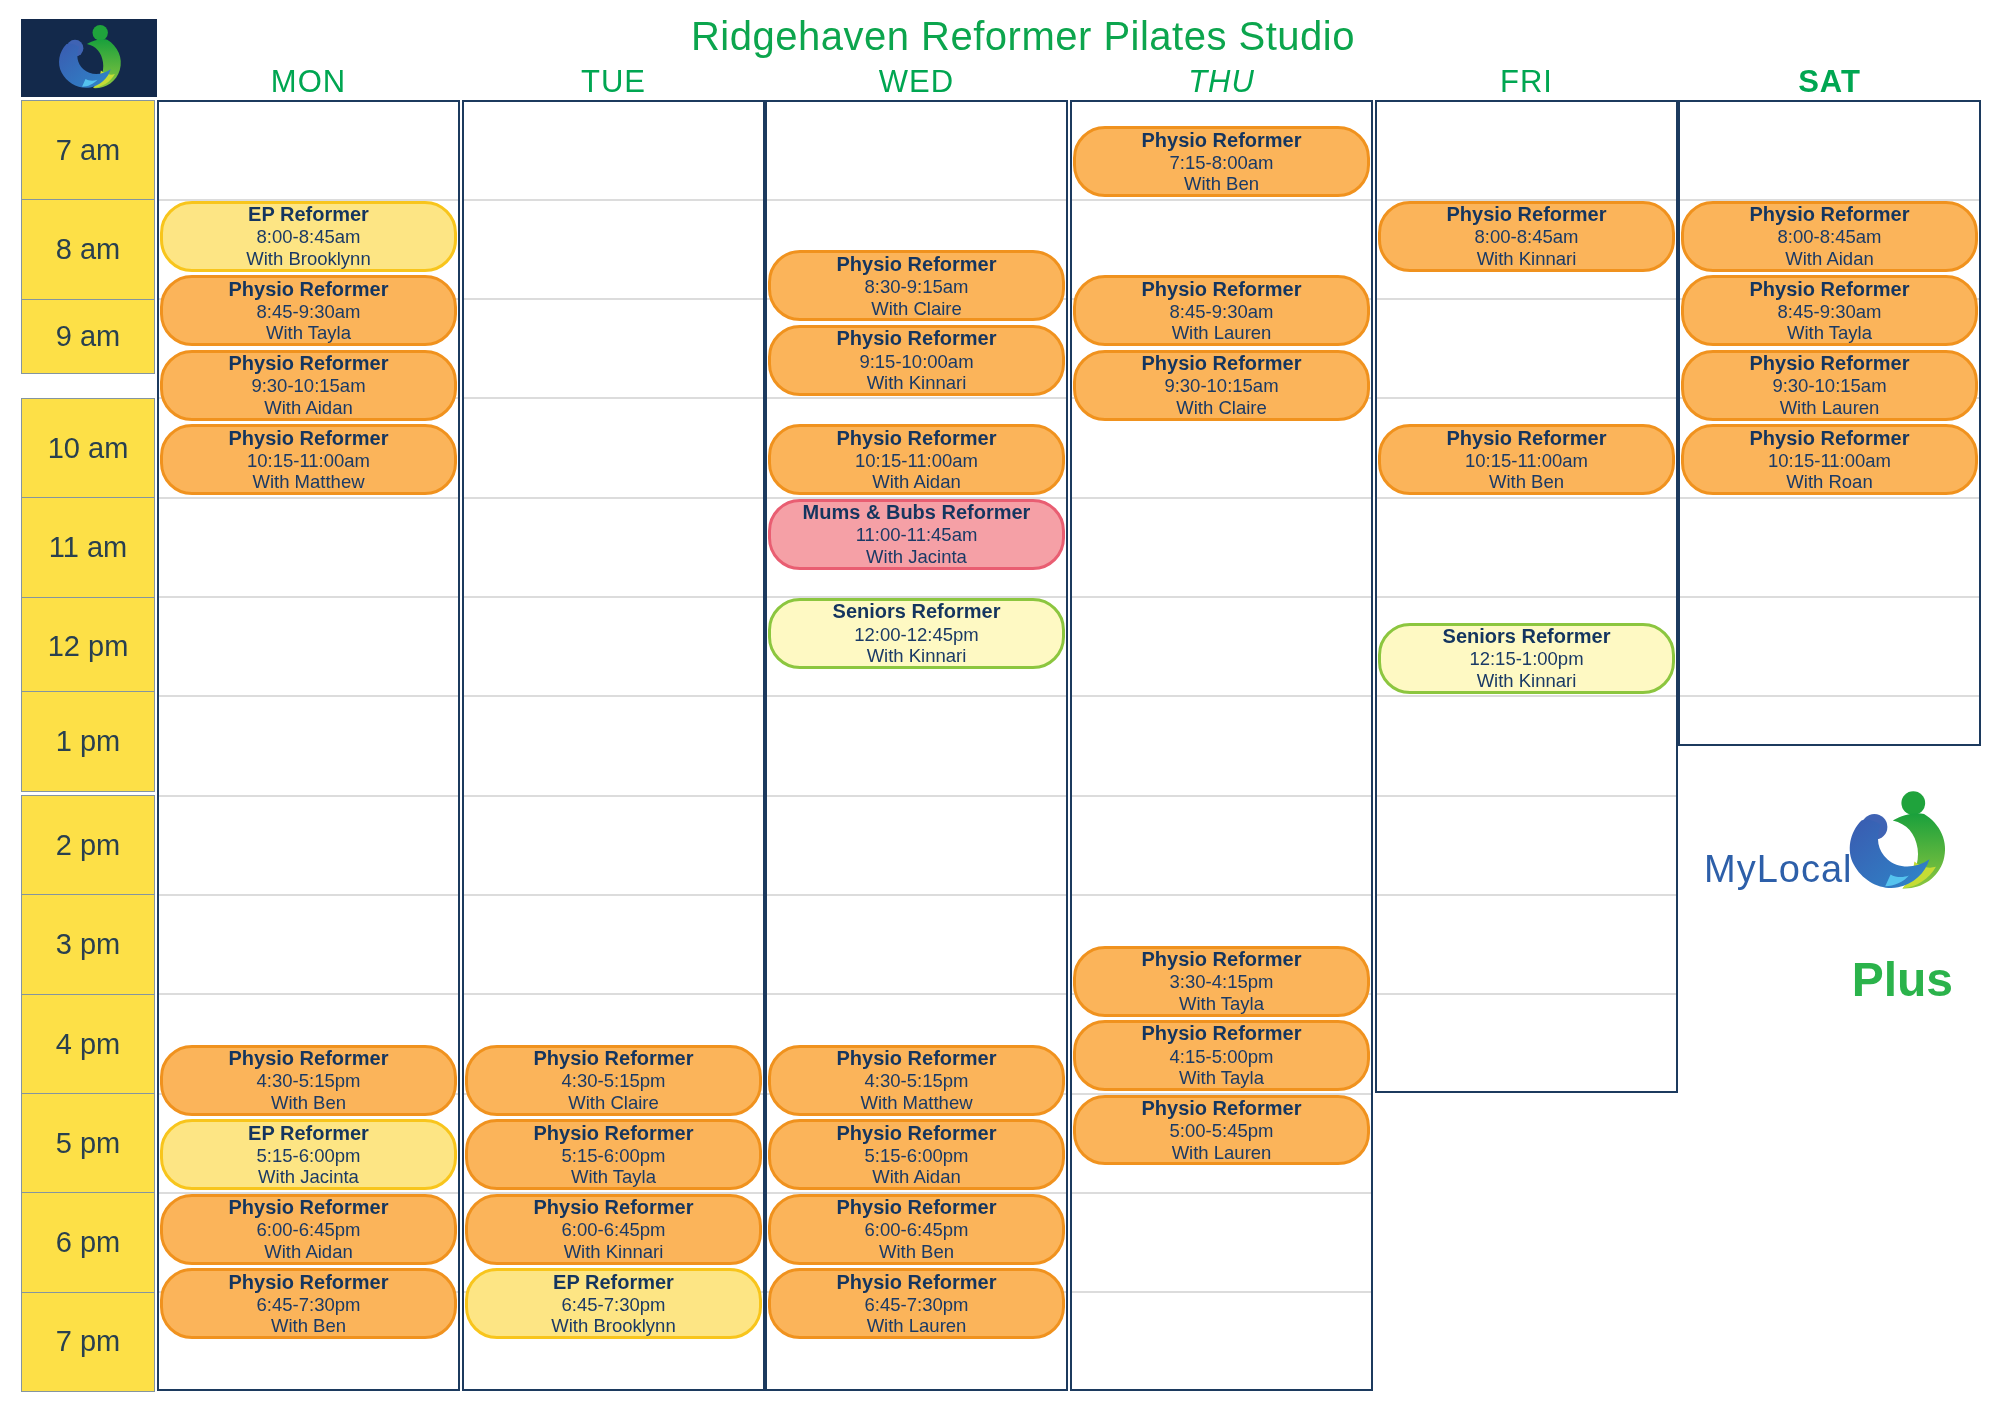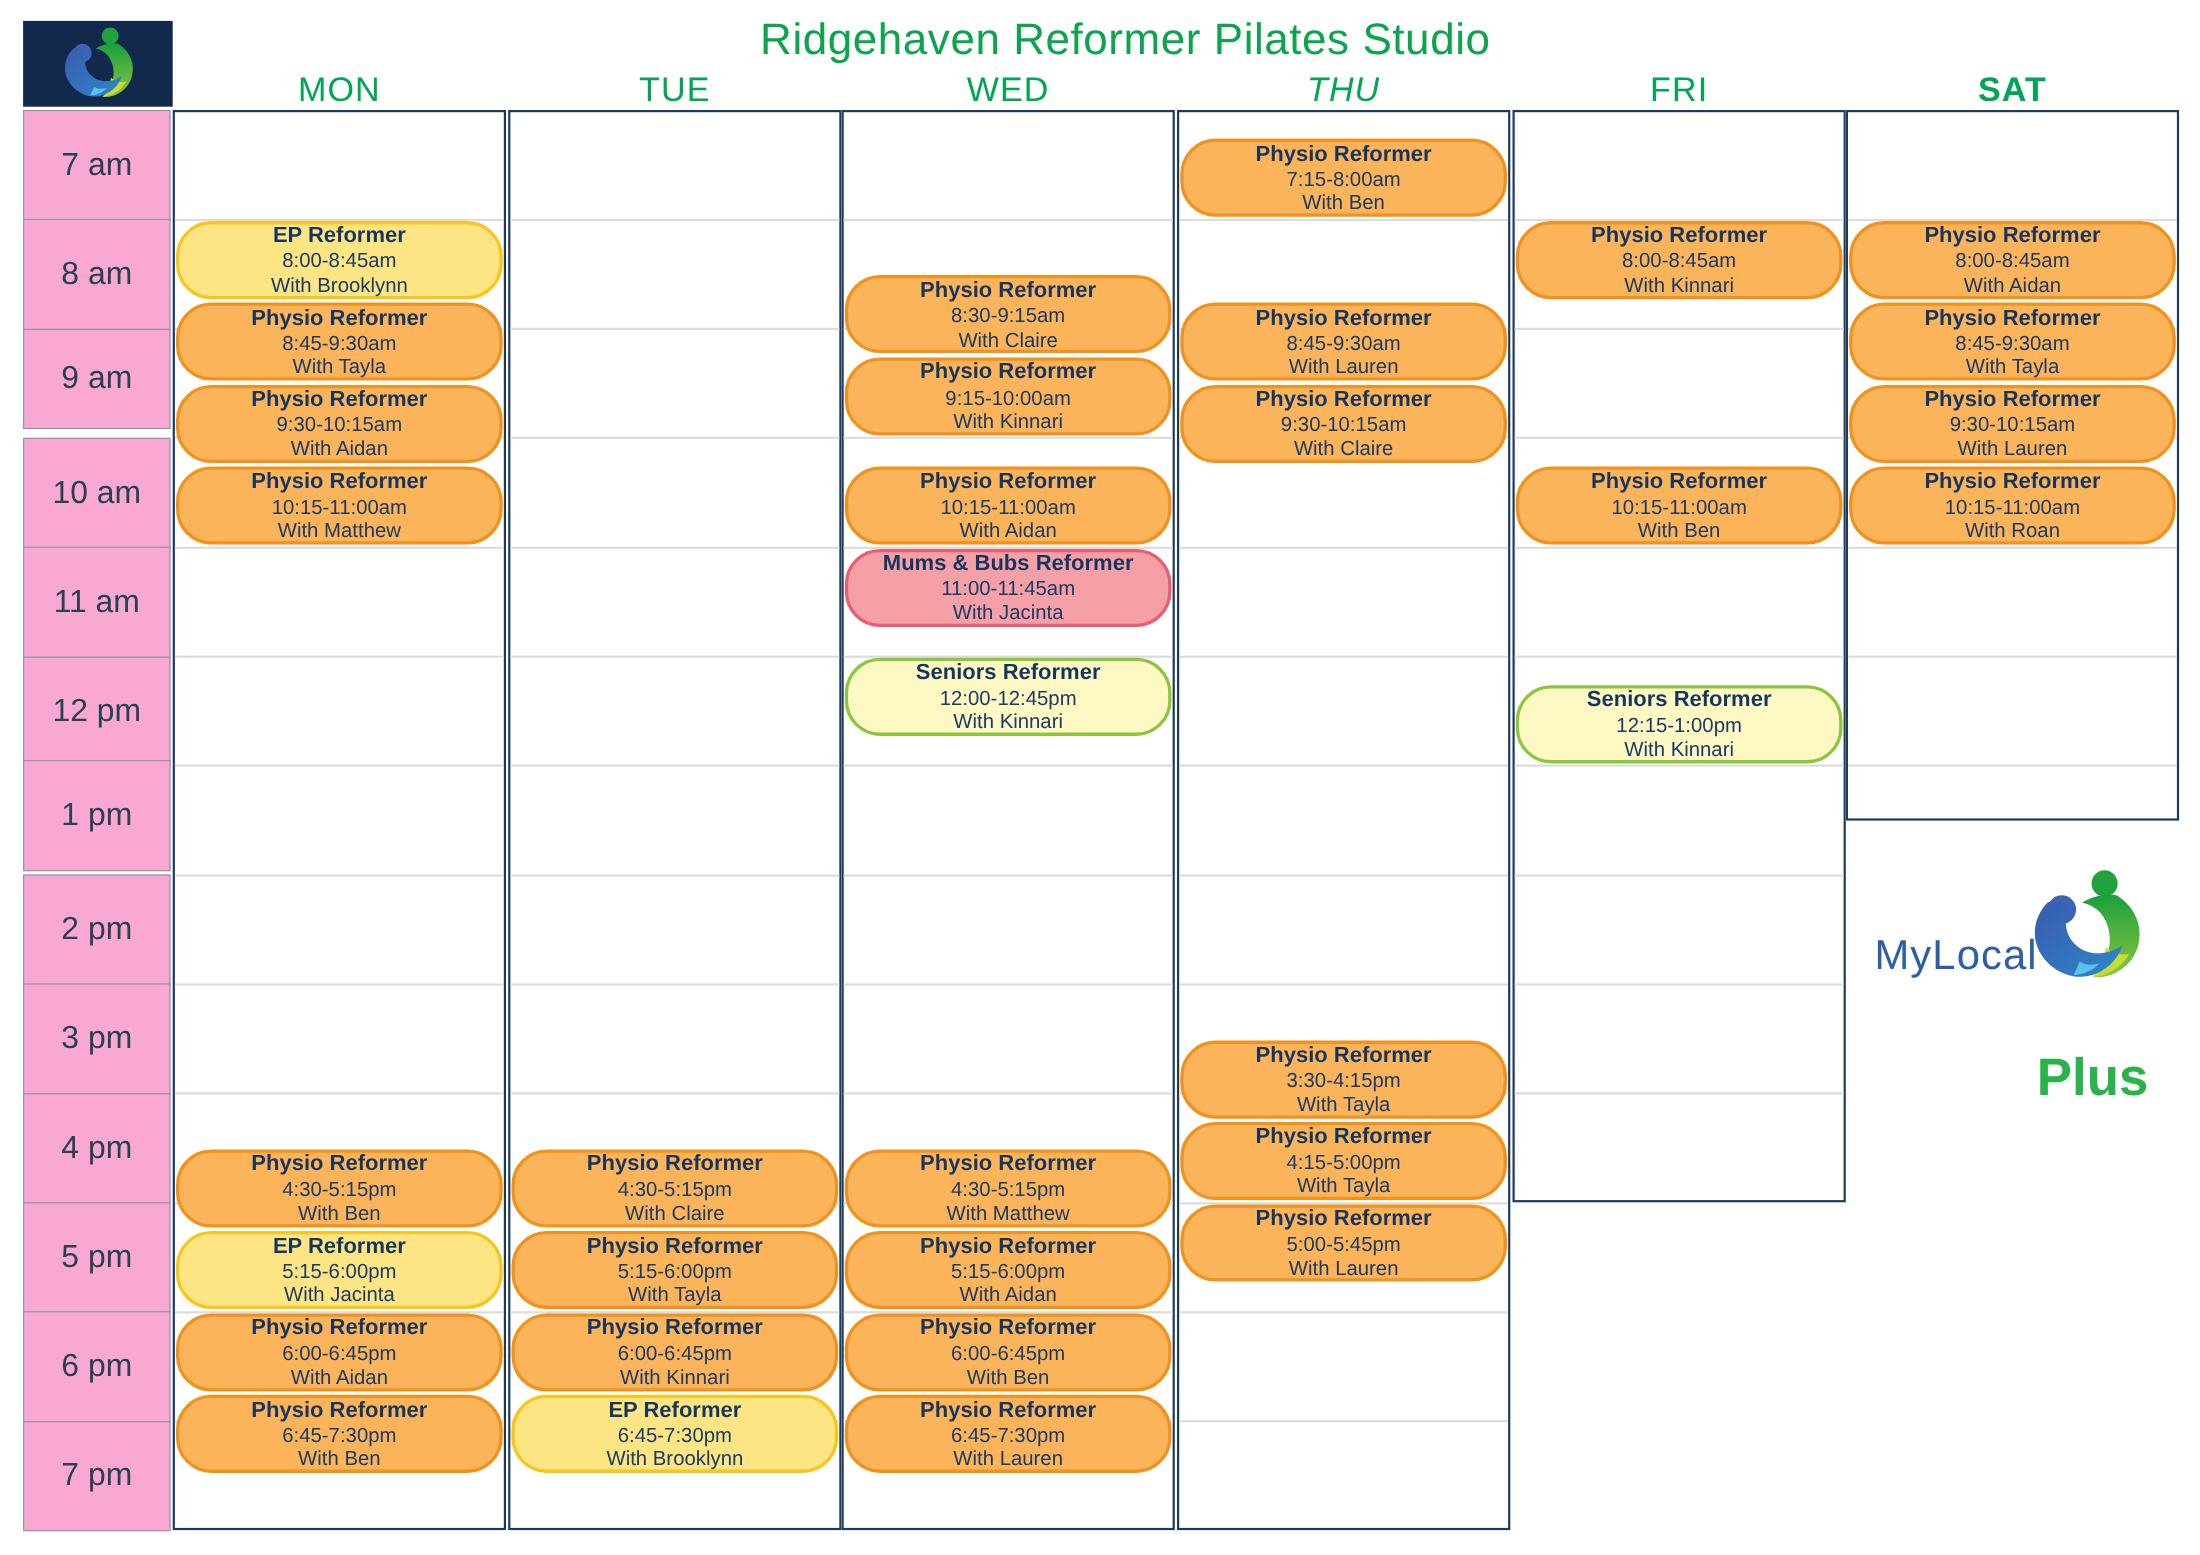--- a/index.html
+++ b/index.html
@@ -8,21 +8,21 @@
 
   .title{position:absolute;top:14px;left:523px;width:1000px;text-align:center;
          font-size:40px;color:#0CA54D;letter-spacing:0.5px;}
 
   .brand-square{position:absolute;left:21px;top:19px;width:136px;height:78px;background:#13294B;
                 display:flex;align-items:center;justify-content:center;}
 
   .day-header{position:absolute;top:64px;height:34px;text-align:center;
               font-size:31px;color:#00A651;letter-spacing:1px;}
 
-  .time-cell{position:absolute;left:21px;width:134px;background:#f9a8d4;
+  .time-cell{position:absolute;left:21px;width:134px;background:#fde047;
              border:1.5px solid #84959F;box-sizing:border-box;
              display:flex;align-items:center;justify-content:center;
              font-size:29px;color:#29404F;}
 
   .day-box{position:absolute;border:2.5px solid #1C3A5E;box-sizing:border-box;background:#fff;}
   .hline{position:absolute;left:0;right:0;height:2px;background:#DCDCDC;}
 
   .event{position:absolute;border:3px solid;border-radius:32px;box-sizing:border-box;
          display:flex;flex-direction:column;justify-content:center;align-items:center;
          text-align:center;line-height:1.16;color:#1A3A66;background:#FBB45A;border-color:#F0921E;}
@@ -72,21 +72,21 @@
       <div class="day-header" style="left: 157px; width: 303px;">MON</div>
       <div class="day-header" style="left: 462px; width: 303px;">TUE</div>
       <div class="day-header" style="left: 765px; width: 303px;">WED</div>
       <div class="day-header" style="left: 1070px; width: 303px; font-style: italic;">THU</div>
       <div class="day-header" style="left: 1375px; width: 303px;">FRI</div>
       <div class="day-header" style="left: 1678px; width: 303px; font-weight: bold;">SAT</div>
     </div>
   <div id="timecol">
       <div class="time-cell" style="top: 100px; height: 100.8px;">7 am</div>
       <div class="time-cell" style="top: 199.3px; height: 100.8px;">8 am</div>
-      <div class="time-cell" style="top: 298.6px; height: 91px;">9 am</div>
+      <div class="time-cell" style="top: 298.6px; height: 75px;">9 am</div>
       <div class="time-cell" style="top: 397.9px; height: 100.8px;">10 am</div>
       <div class="time-cell" style="top: 497.2px; height: 100.8px;">11 am</div>
       <div class="time-cell" style="top: 596.5px; height: 100.8px;">12 pm</div>
       <div class="time-cell" style="top: 691px; height: 100.8px;">1 pm</div>
       <div class="time-cell" style="top: 795.1px; height: 100.8px;">2 pm</div>
       <div class="time-cell" style="top: 894.4px; height: 100.8px;">3 pm</div>
       <div class="time-cell" style="top: 993.7px; height: 100.8px;">4 pm</div>
       <div class="time-cell" style="top: 1093px; height: 100.8px;">5 pm</div>
       <div class="time-cell" style="top: 1192.3px; height: 100.8px;">6 pm</div>
       <div class="time-cell" style="top: 1291.6px; height: 100.8px;">7 pm</div>

